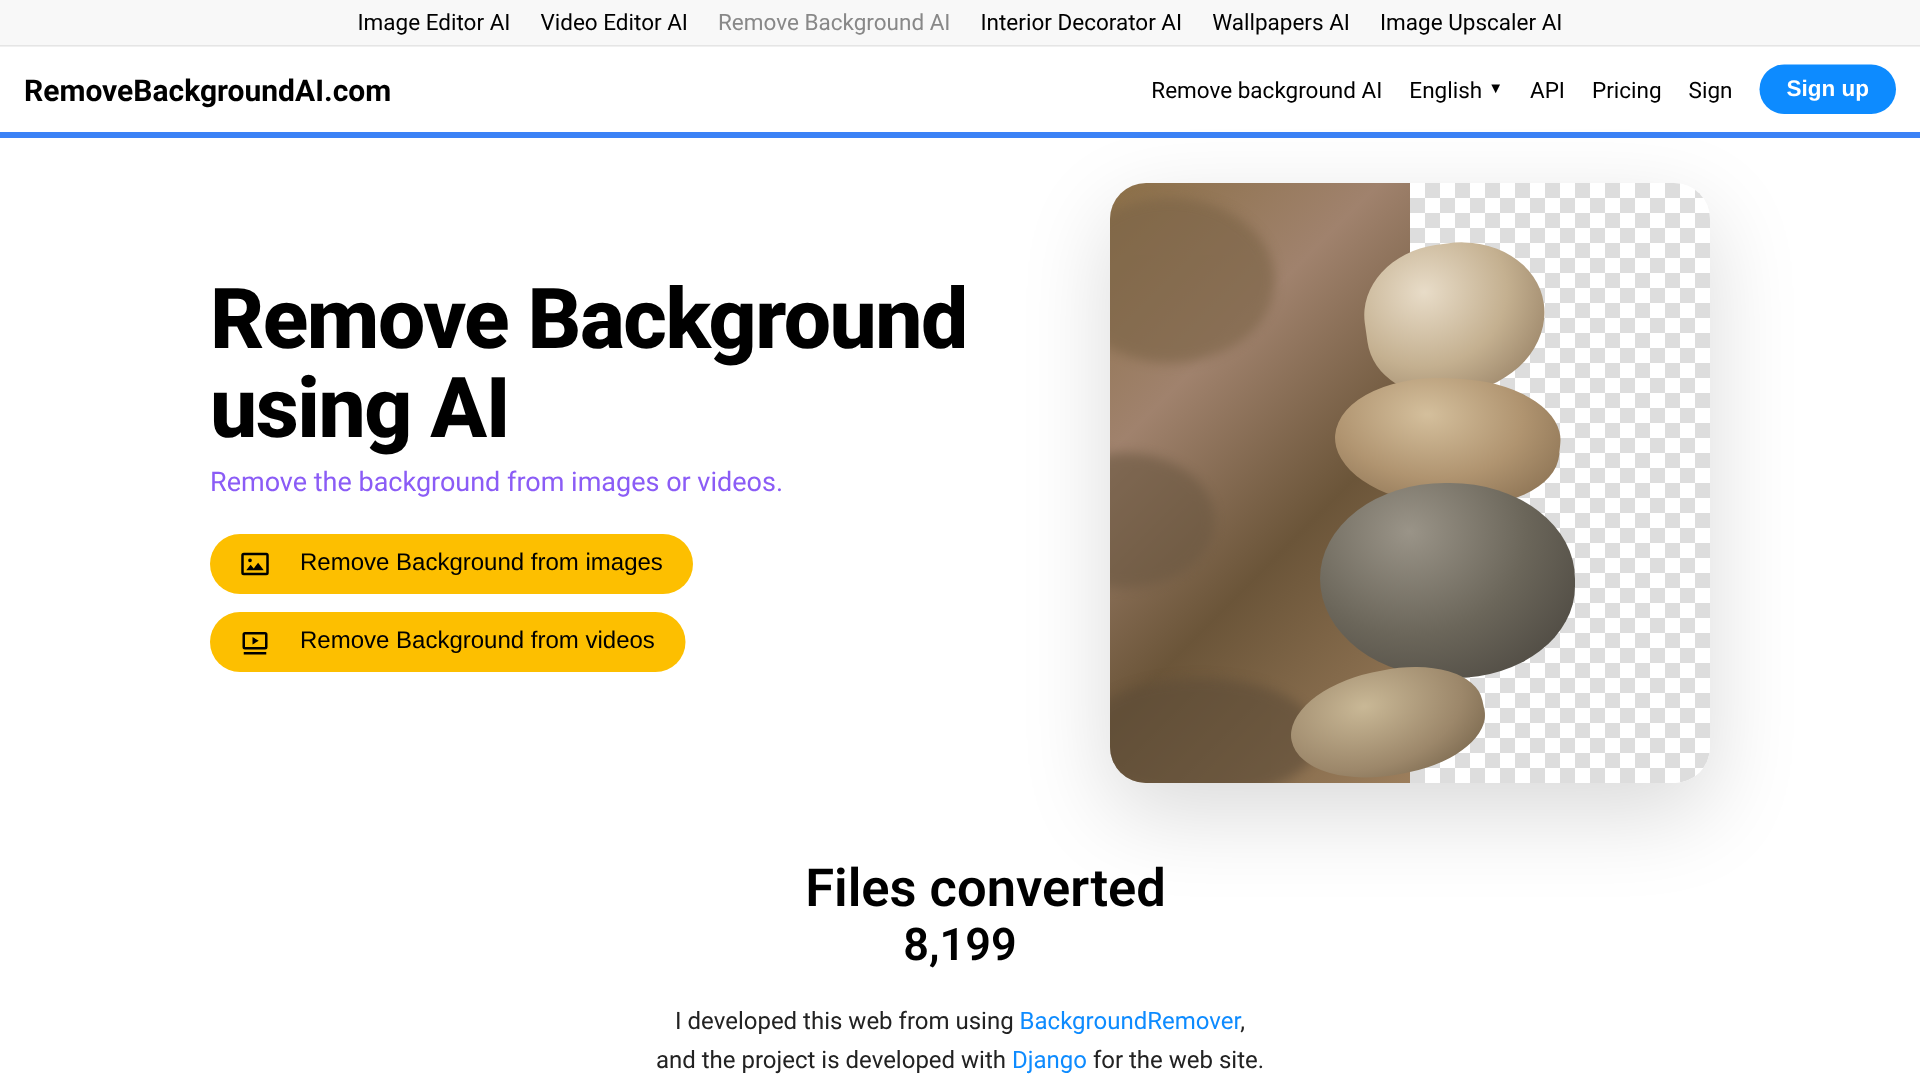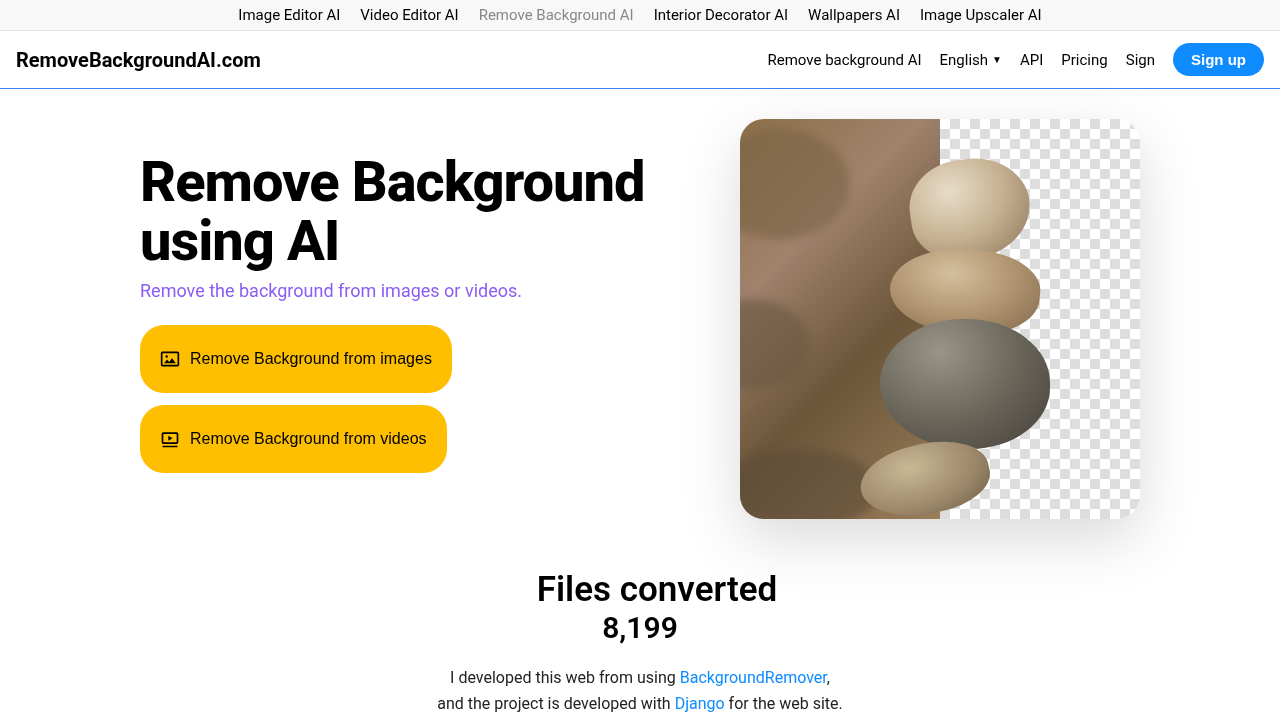--- a/index.html
+++ b/index.html
@@ -16,21 +16,21 @@
       text-align: right;
     }
     .top-nav a { color: #000; text-decoration: none; cursor: pointer; }
     .top-nav a.active { color: #888; }
     
     .main-nav {
       display: flex;
       align-items: center;
       justify-content: space-between;
       padding: 12px 16px;
-      border-bottom: 1px solid #3b82f6;
+      border-bottom: 4px solid #3b82f6;
     }
     .brand { font-size: 20px; font-weight: 700; }
     .main-nav-right { display: flex; align-items: center; gap: 18px; font-size: 15px; }
     .main-nav-right a { color: #000; text-decoration: none; cursor: pointer; }
     .lang { display: inline-flex; align-items: center; gap: 4px; }
     .caret { font-size: 10px; }
     .signup-btn {
       background: #0d8bff;
       color: #fff;
       border: none;
@@ -52,25 +52,25 @@
       font-size: 56px;
       font-weight: 800;
       line-height: 1.05;
       letter-spacing: -1px;
       margin-bottom: 8px;
     }
     .hero-subtitle { font-size: 18px; color: #8b5cf6; margin-bottom: 24px; margin-top: 10px; }
     .cta-btn {
       display: inline-flex;
       align-items: center;
-      gap: 10px;
+      gap: 20px;
       background: #fdbf00;
       border: none;
       border-radius: 24px;
-      padding: 24px 20px;
+      padding: 10px 20px;
       font-size: 16px;
       font-weight: 500;
       cursor: pointer;
       margin-bottom: 12px;
     }
     .cta-btn svg { width: 20px; height: 20px; }
     
     .hero-right {
       width: 400px;
       height: 400px;

